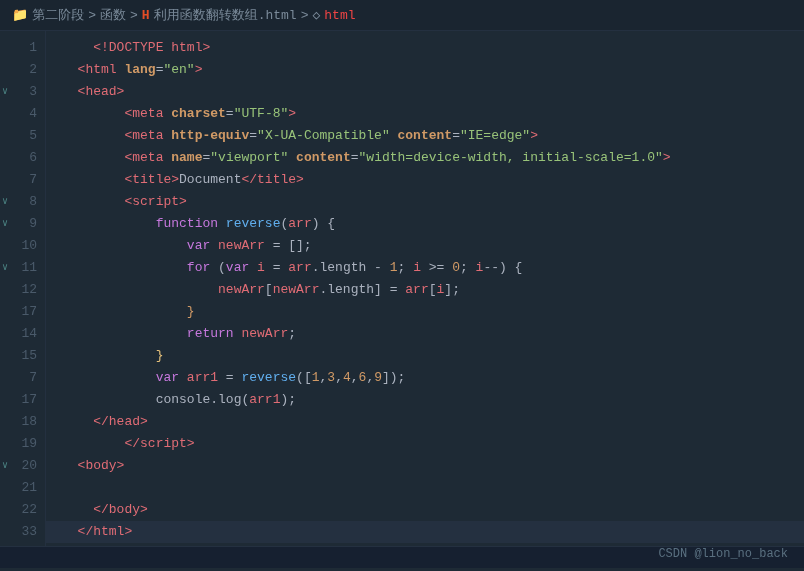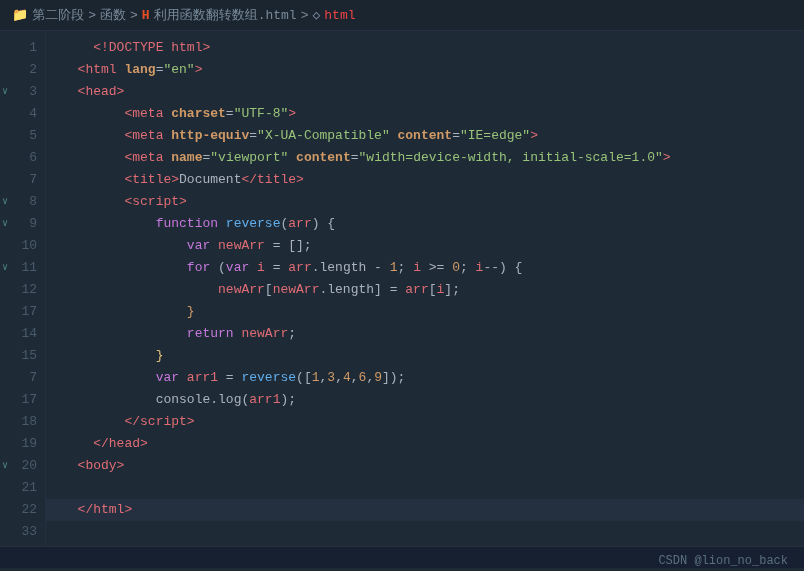--- a/index.html
+++ b/index.html
@@ -95,21 +95,21 @@
     .plain { color: #abb2bf; }
     .bracket-orange { color: #d19a66; }
     .bracket-yellow { color: #e5c07b; }
 
     .status-bar {
       background-color: #162030;
       color: #5a7080;
       font-size: 12px;
       height: 22px;
       display: flex;
-      align-items: flex-end;
+      align-items: flex-start;
       justify-content: flex-end;
       padding: 0 16px;
       border-top: 1px solid #243040;
     }
 
     
     .active-line {
       background-color: #243040;
     }
   </style>
@@ -233,35 +233,38 @@
 
       <div class="code-line">
         <span class="plain">&nbsp;&nbsp;&nbsp;&nbsp;&nbsp;&nbsp;&nbsp;&nbsp;&nbsp;&nbsp;&nbsp;&nbsp;</span><span class="keyword">var</span><span class="plain"> </span><span class="variable">arr1</span><span class="plain"> = </span><span class="function-name">reverse</span><span class="plain">([</span><span class="number">1</span><span class="plain">,</span><span class="number">3</span><span class="plain">,</span><span class="number">4</span><span class="plain">,</span><span class="number">6</span><span class="plain">,</span><span class="number">9</span><span class="plain">]);</span>
       </div>
 
       <div class="code-line">
         <span class="plain">&nbsp;&nbsp;&nbsp;&nbsp;&nbsp;&nbsp;&nbsp;&nbsp;&nbsp;&nbsp;&nbsp;&nbsp;</span><span class="plain">console.log(</span><span class="variable">arr1</span><span class="plain">);</span>
       </div>
 
       <div class="code-line">
+        <span class="plain">&nbsp;&nbsp;&nbsp;&nbsp;</span><span class="tag">&lt;/head&gt;</span>
+      </div>
+
+      <div class="code-line">
         <span class="plain">&nbsp;&nbsp;&nbsp;&nbsp;&nbsp;&nbsp;&nbsp;&nbsp;</span><span class="tag">&lt;/script&gt;</span>
       </div>
 
       <div class="code-line">
-        <span class="plain">&nbsp;&nbsp;&nbsp;&nbsp;</span><span class="tag">&lt;/head&gt;</span>
-      </div>
-
-      <div class="code-line">
         <span class="plain">&nbsp;&nbsp;</span><span class="tag">&lt;body&gt;</span>
       </div>
 
       <div class="code-line">
         <span class="plain">&nbsp;</span>
       </div>
 
+      <div class="code-line">
+        <span class="plain">&nbsp;&nbsp;&nbsp;&nbsp;</span><span class="tag">&lt;/body&gt;</span>
+      </div>
 
       <div class="code-line active-line">
         <span class="plain">&nbsp;&nbsp;</span><span class="tag">&lt;/html&gt;</span>
       </div>
     </div>
   </div>
 
   <div class="status-bar">
     <span>CSDN @lion_no_back</span>
   </div>

